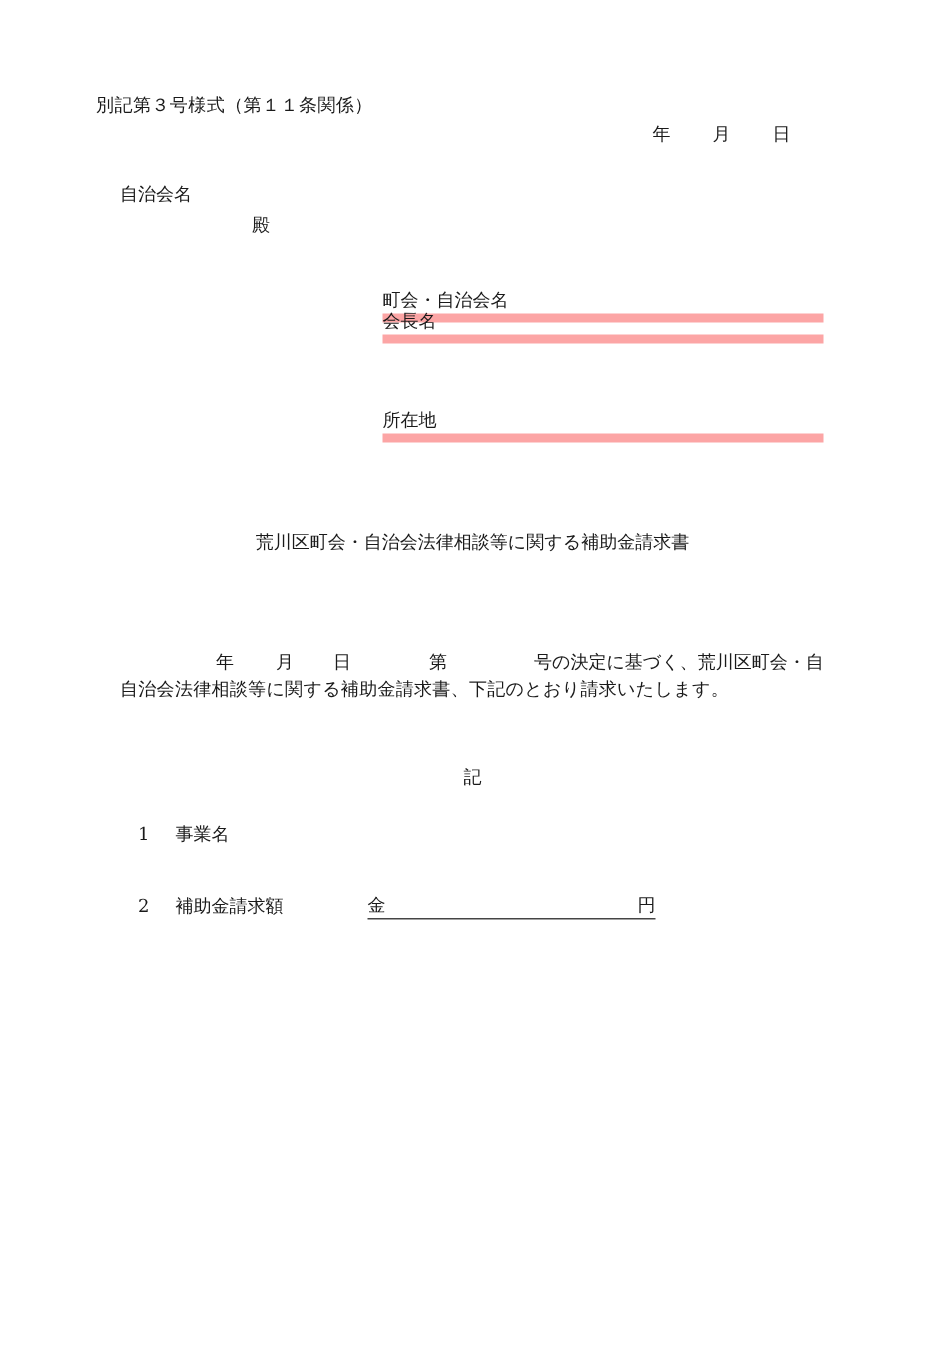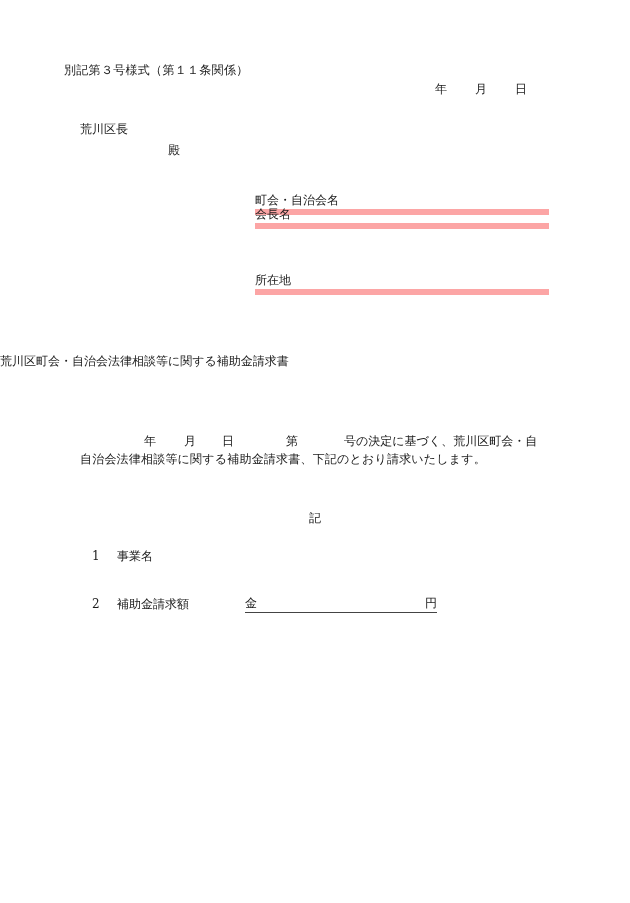--- a/index.html
+++ b/index.html
@@ -32,21 +32,21 @@
       width: 294px;
       border-bottom: 6px solid #fca5a5;
       font-size: 12px;
       padding-bottom: 1px;
       height: 14px;
     }
     .field-1 { top: 194px; }
     .field-2 { top: 208px; }
     .field-3 { top: 274px; }
 
-    .title { left: 0; width: 630px; text-align: left; top: 355px; font-size: 12px; padding-left: 0; }
+    .title { left: 0; width: 630px; text-align: center; top: 355px; font-size: 12px; padding-left: 0; }
     .title span { position: relative; left: 0; }
 
     .body-line1 { left: 80px; top: 435px; width: 470px; font-size: 12px; }
     .body-line1 span { position: absolute; top: 0; }
     .body-line2 { left: 80px; top: 453px; font-size: 12px; letter-spacing: 0.2px; }
 
     .ki { left: 309px; top: 512px; font-size: 12px; }
 
     .item { left: 80px; font-size: 12px; margin-left: 12px; }
     .item .num { display: inline-block; width: 25px; }
@@ -70,21 +70,21 @@
 <body>
 
 <div>
 
   <div class="abs form-number">別記第３号様式（第１１条関係）</div>
 
   <div class="abs date-row">
     <span class="y">年</span><span class="m">月</span><span class="d">日</span>
   </div>
 
-  <div class="abs addressee">荒川区長</div>
+  <div class="abs addressee">自治会名</div>
   <div class="abs honorific">殿</div>
 
   <div class="field field-1">
     <span>町会・自治会名</span>
   </div>
   <div class="field field-2">
     <span>会長名</span>
   </div>
   <div class="field field-3">
     <span>所在地</span>
@@ -92,21 +92,21 @@
 
   <div class="abs title">
     <span>荒川区町会・自治会法律相談等に関する補助金請求書</span>
   </div>
 
   <div class="abs body-line1">
     <span style="left:64px">年</span>
     <span style="left:104px">月</span>
     <span style="left:142px">日</span>
     <span style="left:206px">第</span>
-    <span style="left:264px">号の決定に基づく、荒川区町会・自</span>
+    <span style="left:276px">号の決定に基づく、荒川区町会・自</span>
   </div>
   <div class="abs body-line2">自治会法律相談等に関する補助金請求書、下記のとおり請求いたします。</div>
 
   <div class="abs ki">記</div>
 
   <div class="abs item item-1">
     <span class="num">1</span><span>事業名</span>
   </div>
 
   <div class="abs item item-2">

